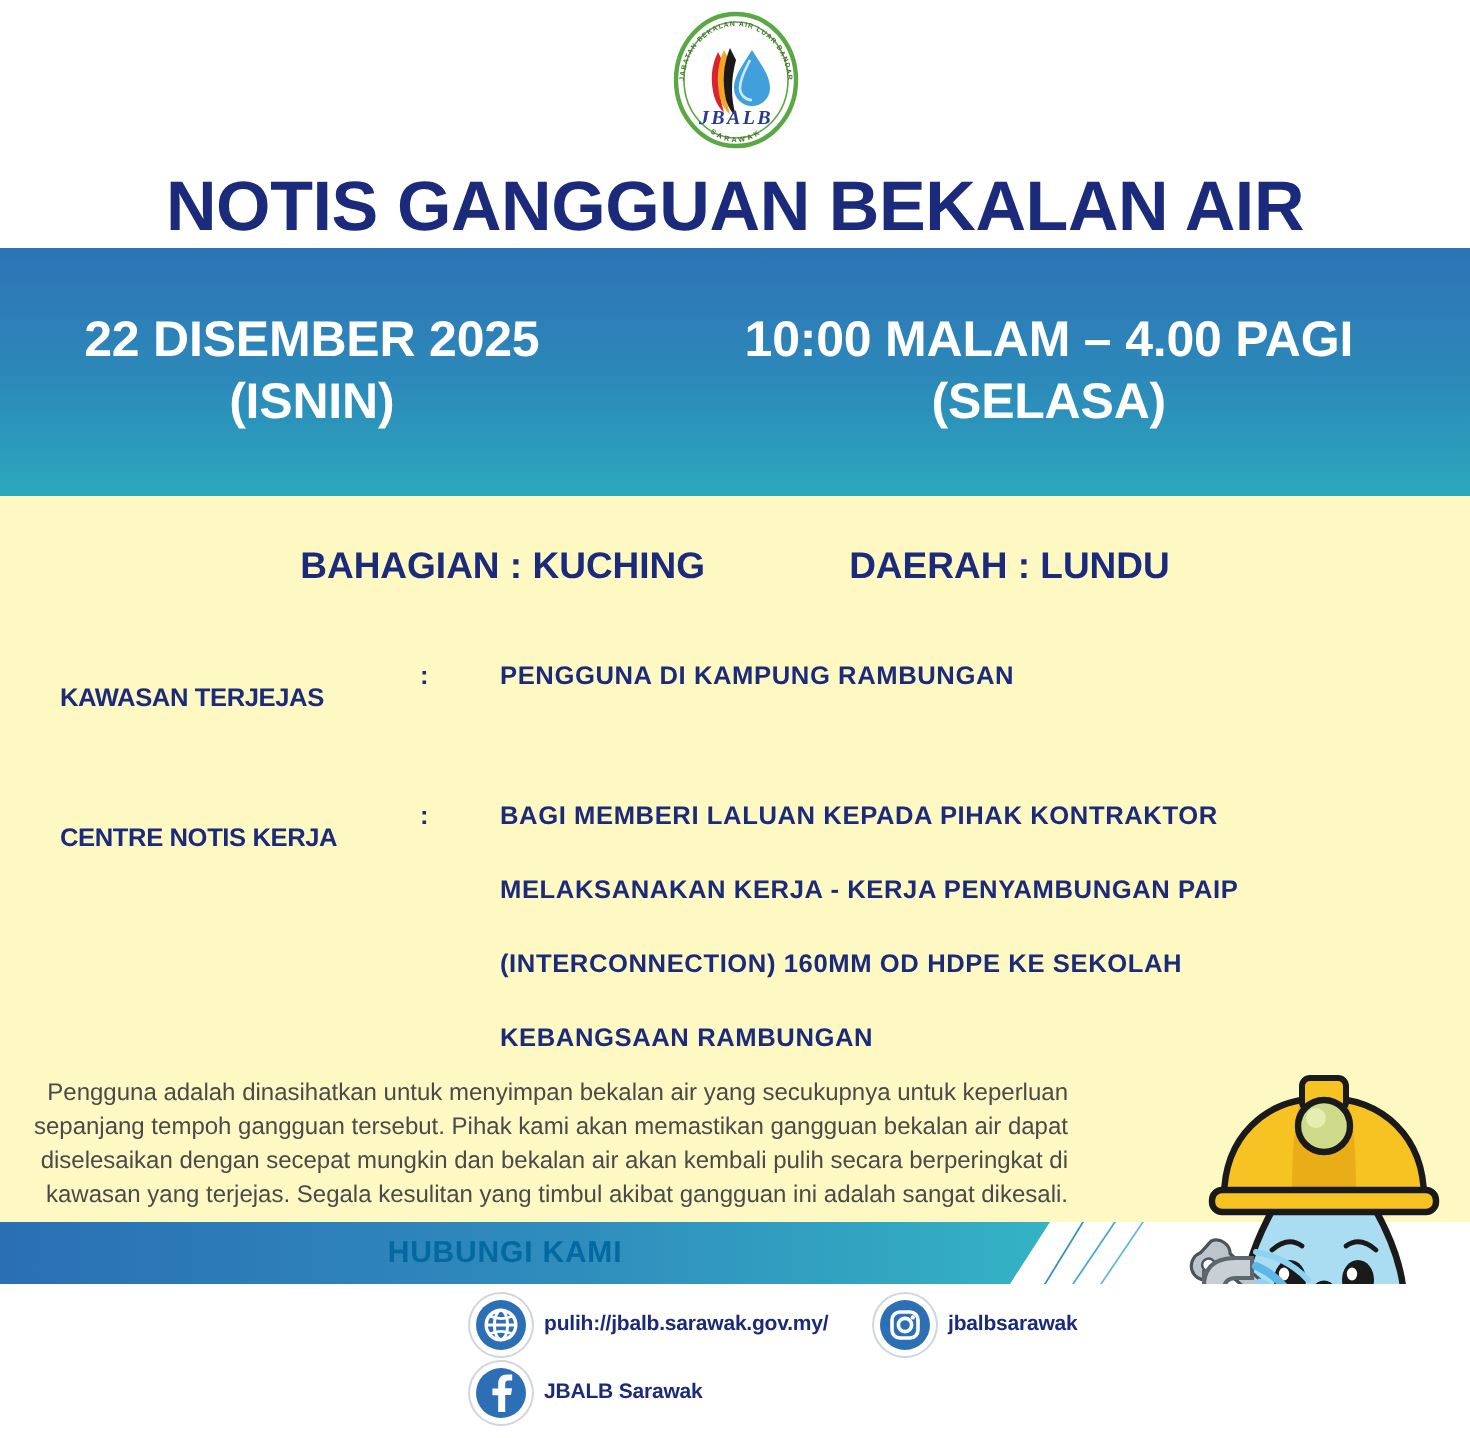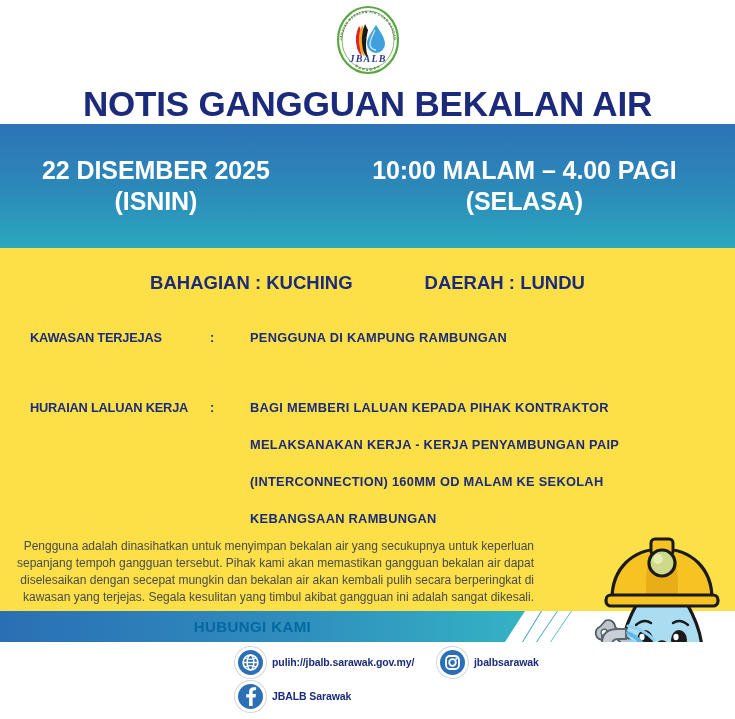--- a/index.html
+++ b/index.html
@@ -38,32 +38,32 @@
   }
   .date-line {
     color:#ffffff; font-weight:bold; font-size:25px; letter-spacing:-0.1px;
     line-height:1.25;
     text-align:center;
   }
 
   
   .body-area {
     position:absolute; left:0; top:248px; width:735px; height:363px;
-    background:#fde047;
+    background:#fef9c3;
   }
   .region-row {
     position:absolute; top:24px; left:0; width:735px;
     display:flex; justify-content:center; gap:72px;
     color:#1b2a7a; font-weight:bold; font-size:18.5px;
   }
   .field {
     position:absolute; left:30px; width:690px;
     display:flex; font-size:12.8px; font-weight:bold; color:#1b2a7a;
   }
-  .field .f-label { width:180px; flex:0 0 180px; letter-spacing:-0.2px;}
+  .field .f-label { width:180px; flex:0 0 180px; letter-spacing:-0.2px;margin-top:11px;}
   .field .f-colon { width:40px; flex:0 0 40px; }
   .field .f-value { flex:1 1 auto; }
   .field .f-value .vline { margin-bottom:22px; letter-spacing:0.3px;}
   .field .f-value .vline:last-child { margin-bottom:0; }
   #field-kawasan { top:82px; }
   #field-huraian { top:152px; }
 
   .disclaimer {
     position:absolute; left:14px; top:290px; width:520px;
     font-size:12px; color:#4a4a4a;
@@ -169,26 +169,26 @@
 
   <div class="field" id="field-kawasan">
     <span class="f-label">KAWASAN TERJEJAS</span>
     <span class="f-colon">:</span>
     <span class="f-value">
       <div class="vline">PENGGUNA DI KAMPUNG RAMBUNGAN</div>
     </span>
   </div>
 
   <div class="field" id="field-huraian">
-    <span class="f-label">HURAIAN LALUAN KERJA</span>
+    <span class="f-label">CENTRE NOTIS KERJA</span>
     <span class="f-colon">:</span>
     <span class="f-value">
       <div class="vline">BAGI MEMBERI LALUAN KEPADA PIHAK KONTRAKTOR</div>
       <div class="vline">MELAKSANAKAN KERJA - KERJA PENYAMBUNGAN PAIP</div>
-      <div class="vline">(INTERCONNECTION) 160MM OD MALAM KE SEKOLAH</div>
+      <div class="vline">(INTERCONNECTION) 160MM OD HDPE KE SEKOLAH</div>
       <div class="vline">KEBANGSAAN RAMBUNGAN</div>
     </span>
   </div>
 
   <div class="disclaimer">Pengguna adalah dinasihatkan untuk menyimpan bekalan air yang secukupnya untuk keperluan sepanjang tempoh gangguan tersebut. Pihak kami akan memastikan gangguan bekalan air dapat diselesaikan dengan secepat mungkin dan bekalan air akan kembali pulih secara berperingkat di kawasan yang terjejas. Segala kesulitan yang timbul akibat gangguan ini adalah sangat dikesali.</div>
 </div>
 
 <div class="mascot">
   <svg width="150" height="192" viewBox="0 0 150 192">
 

